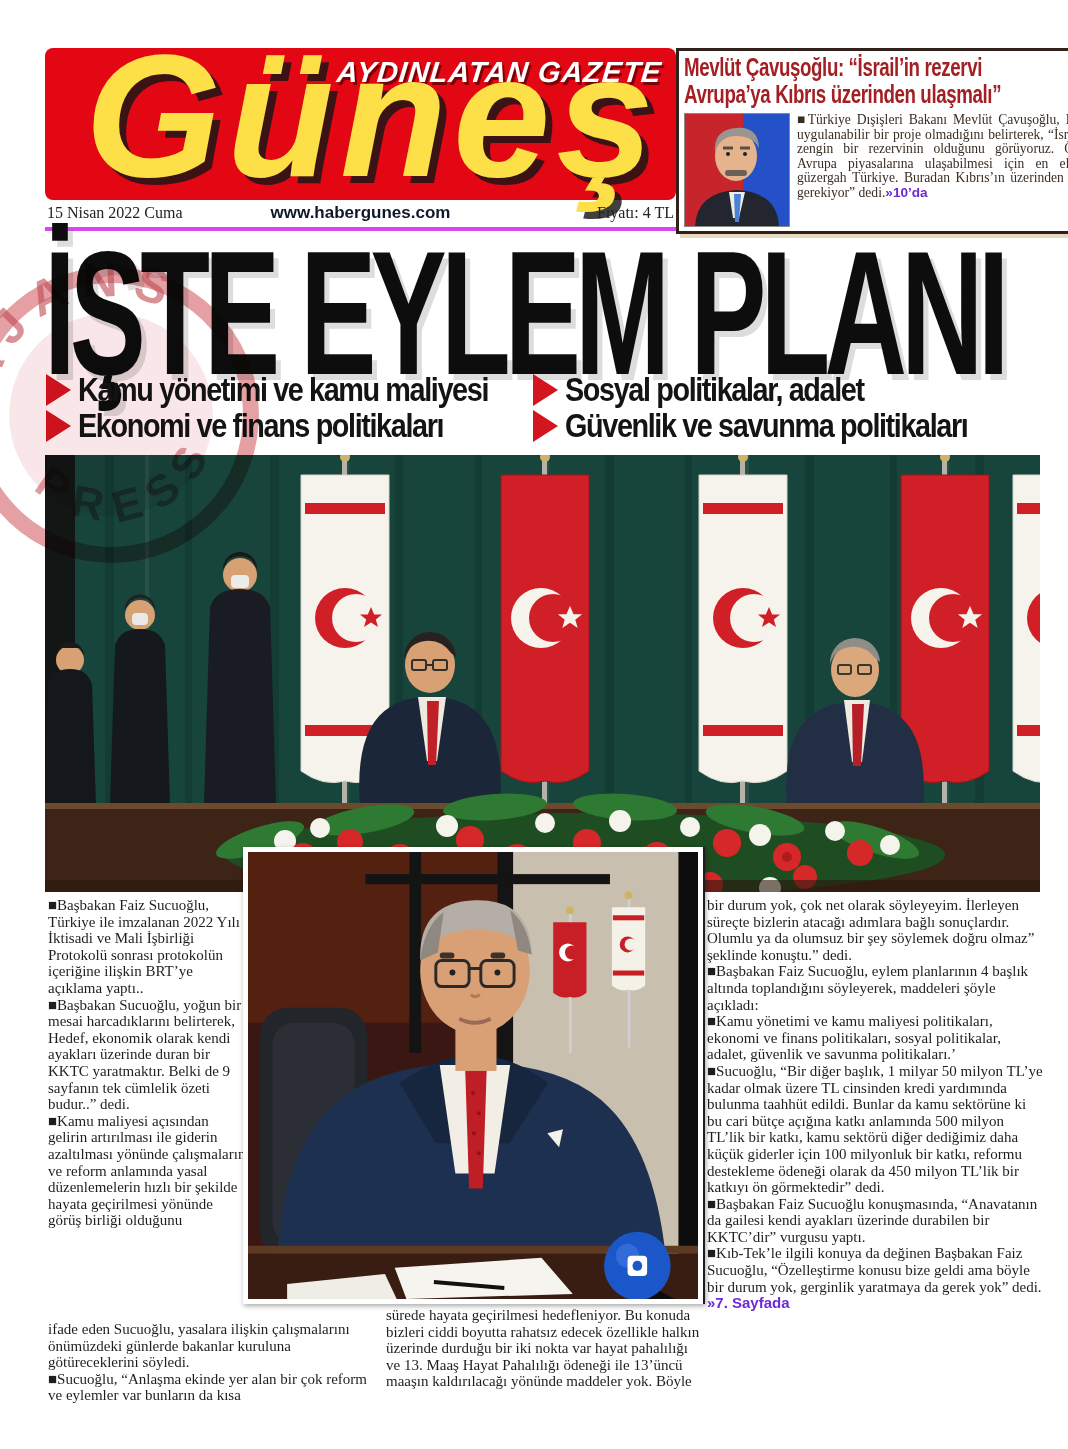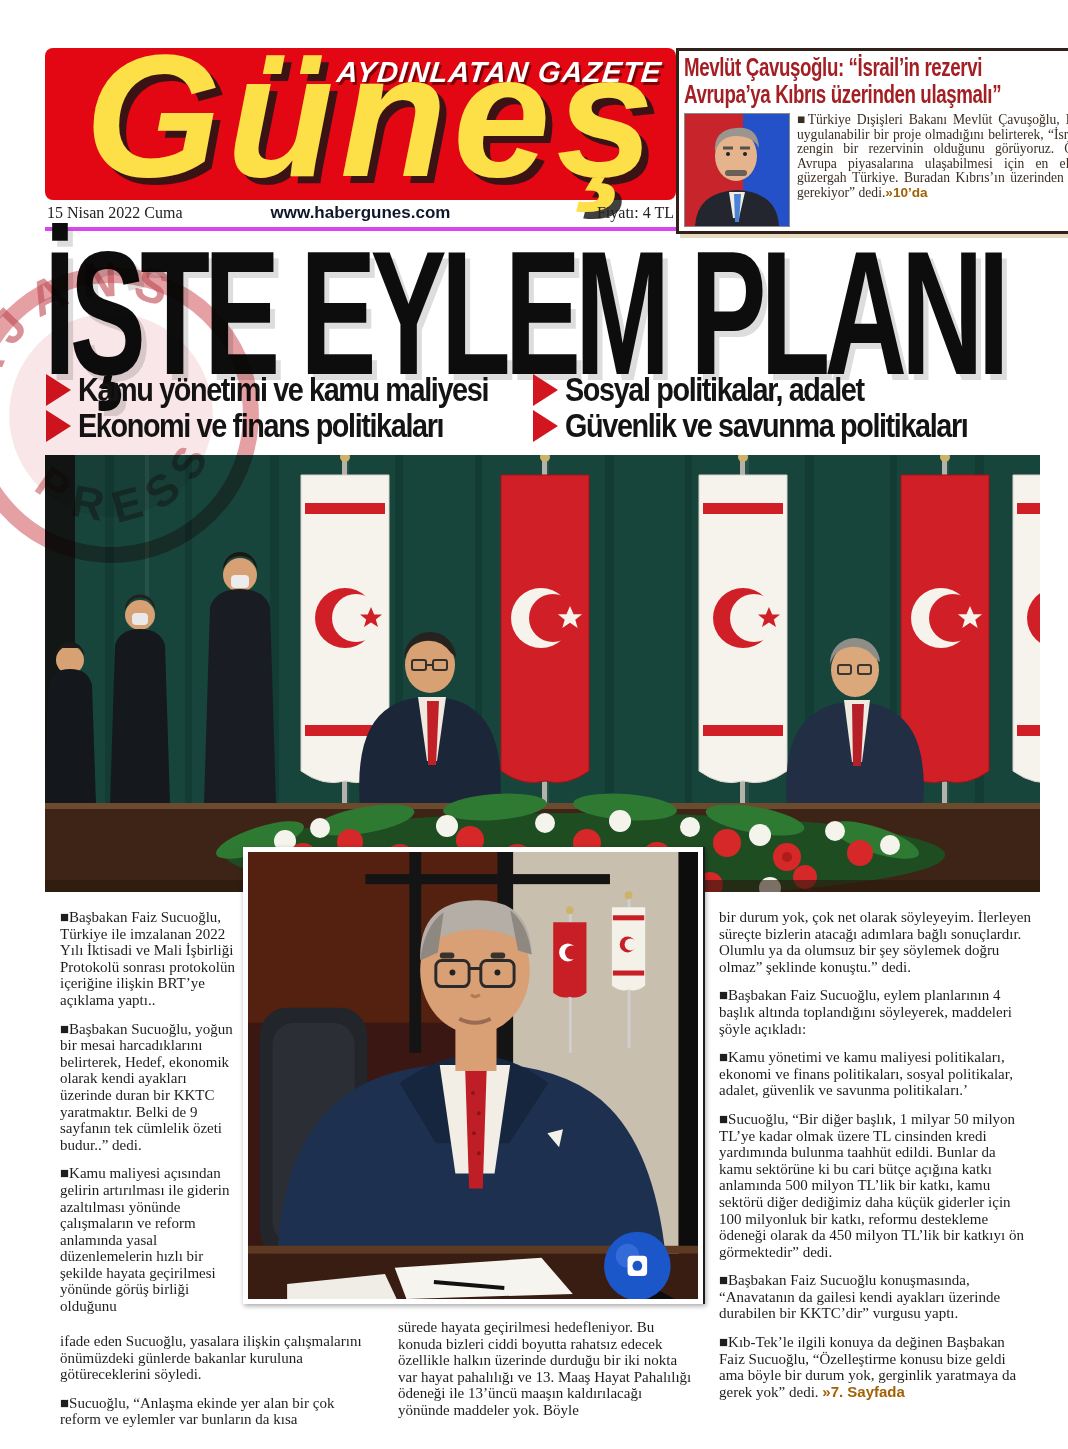--- a/index.html
+++ b/index.html
@@ -26,21 +26,21 @@
   .top-story{position:absolute;left:676px;top:48px;width:446px;height:186px;
              border:3px solid #31211a;background:#fff;box-sizing:border-box;
              box-shadow:4px 4px 0 #e6d9bd;}
   .ts-headline{width:474px;margin:3px 0 0 5px;font-weight:900;font-size:24px;
                line-height:1.05;color:#a31f24;letter-spacing:-.5px;
                transform:scale(.78,1.06);transform-origin:left top;}
   .ts-row{position:absolute;left:5px;top:62px;right:5px;display:flex;gap:7px;}
   .ts-photo{flex:0 0 104px;height:112px;border:1px solid #8a8a8a;}
   .ts-body{flex:1;font-family:"Liberation Serif",serif;font-size:13.6px;line-height:1.07;
            color:#3a2d22;text-align:justify;}
-  .ref{color:#a16207;font-weight:bold;font-family:"Liberation Sans",sans-serif;}
+  .ref{color:#6d28d9;font-weight:bold;font-family:"Liberation Sans",sans-serif;}
   
   .headline{position:absolute;left:44px;top:234px;width:1004px;height:132px;}
   .headline>span{display:inline-block;white-space:nowrap;font-weight:900;font-size:136px;
         line-height:.9;letter-spacing:-7px;color:#0d0d0d;
         transform:scale(.84,1.3);transform-origin:left top;
         text-shadow:6px 4px 0 rgba(120,120,120,.25);}
   
   .bullets{position:absolute;left:46px;top:372px;width:1000px;display:grid;
            grid-template-columns:487px 1fr;z-index:5;}
   .bullet{display:flex;align-items:center;gap:7px;height:36px;}
@@ -50,21 +50,21 @@
             white-space:nowrap;transform:scale(.93,1.05);transform-origin:left center;}
   
   .main-photo{position:absolute;left:45px;top:455px;width:995px;height:437px;}
   .inset-photo{position:absolute;left:243px;top:847px;width:462px;height:457px;
                background:#fff;padding:5px;box-sizing:border-box;z-index:6;
                border-right:2px solid #1c1c1c;box-shadow:1px 2px 5px rgba(0,0,0,.35);}
   svg{display:block;width:100%;height:100%;}
   
   .col{position:absolute;font-family:"Liberation Serif",serif;font-size:15px;
        line-height:16.6px;color:#1e1e1e;}
-  .col p{margin:12px;}
+  .col p{margin:0;}
   .col-left-narrow{left:48px;top:897px;width:200px;}
   .col-left-wide{left:48px;top:1321px;width:332px;}
   .col-middle{left:386px;top:1307px;width:318px;}
   .col-right{left:707px;top:897px;width:337px;}
   
   .stamp{position:absolute;left:-48px;top:256px;width:318px;height:318px;
          transform:rotate(-18deg);opacity:.8;z-index:40;pointer-events:none;
          mix-blend-mode:multiply;}
 </style>
 </head>

